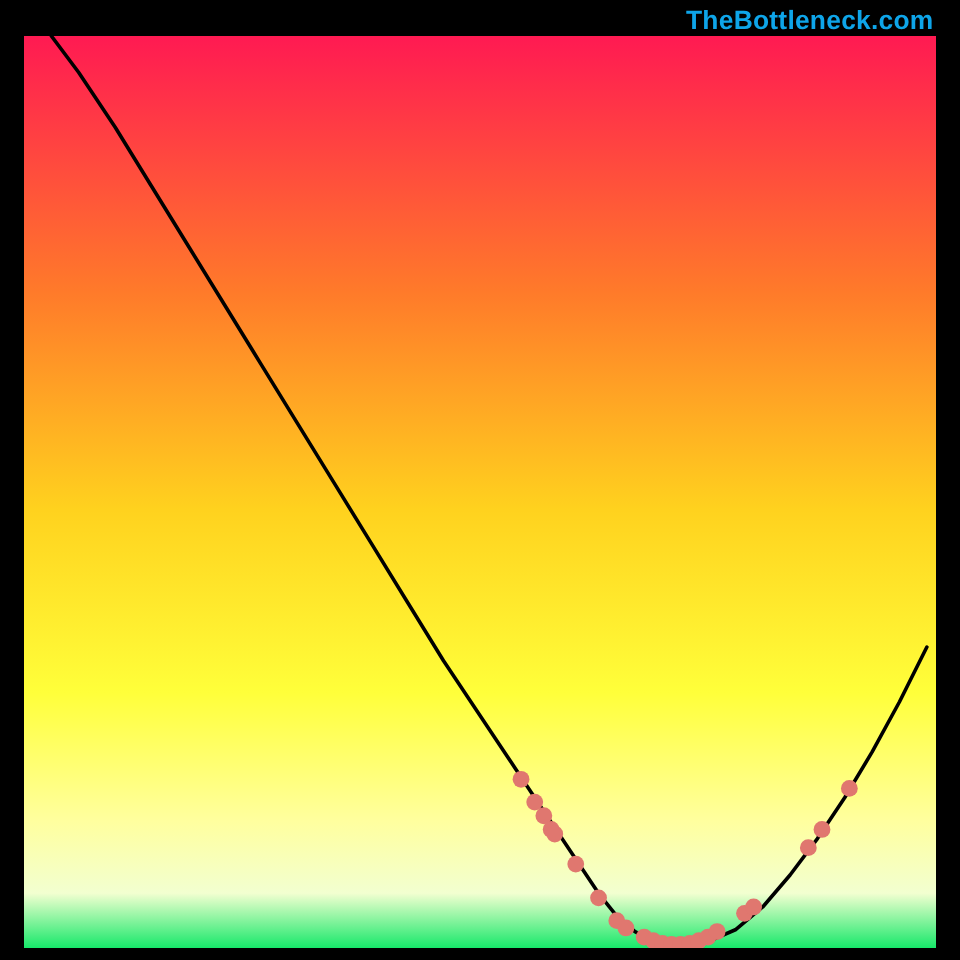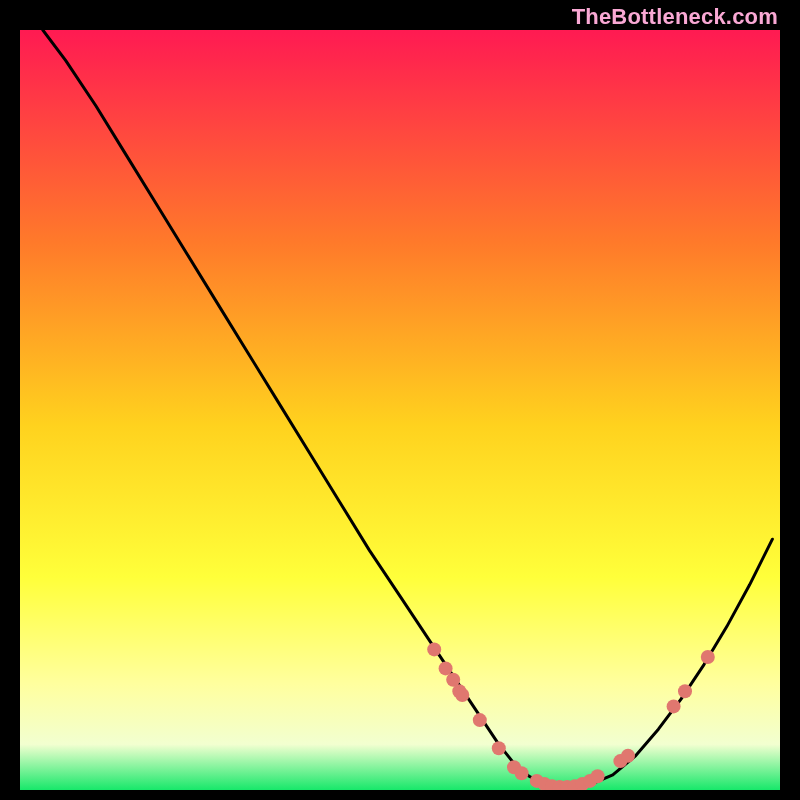--- a/index.html
+++ b/index.html
@@ -25,21 +25,21 @@
     width: 760px;
     height: 760px;
   }
   .watermark {
     position: absolute;
     top: 4px;
     right: 22px;
     font-family: Arial, Helvetica, sans-serif;
     font-size: 22px;
     font-weight: bold;
-    color: #f9a8d4;
+    color: #0ea5e9;
     letter-spacing: 0.2px;
     user-select: none;
   }
 </style>
 </head>
 <body>
 
 <div class="watermark">TheBottleneck.com</div>
 
 <div class="frame">

